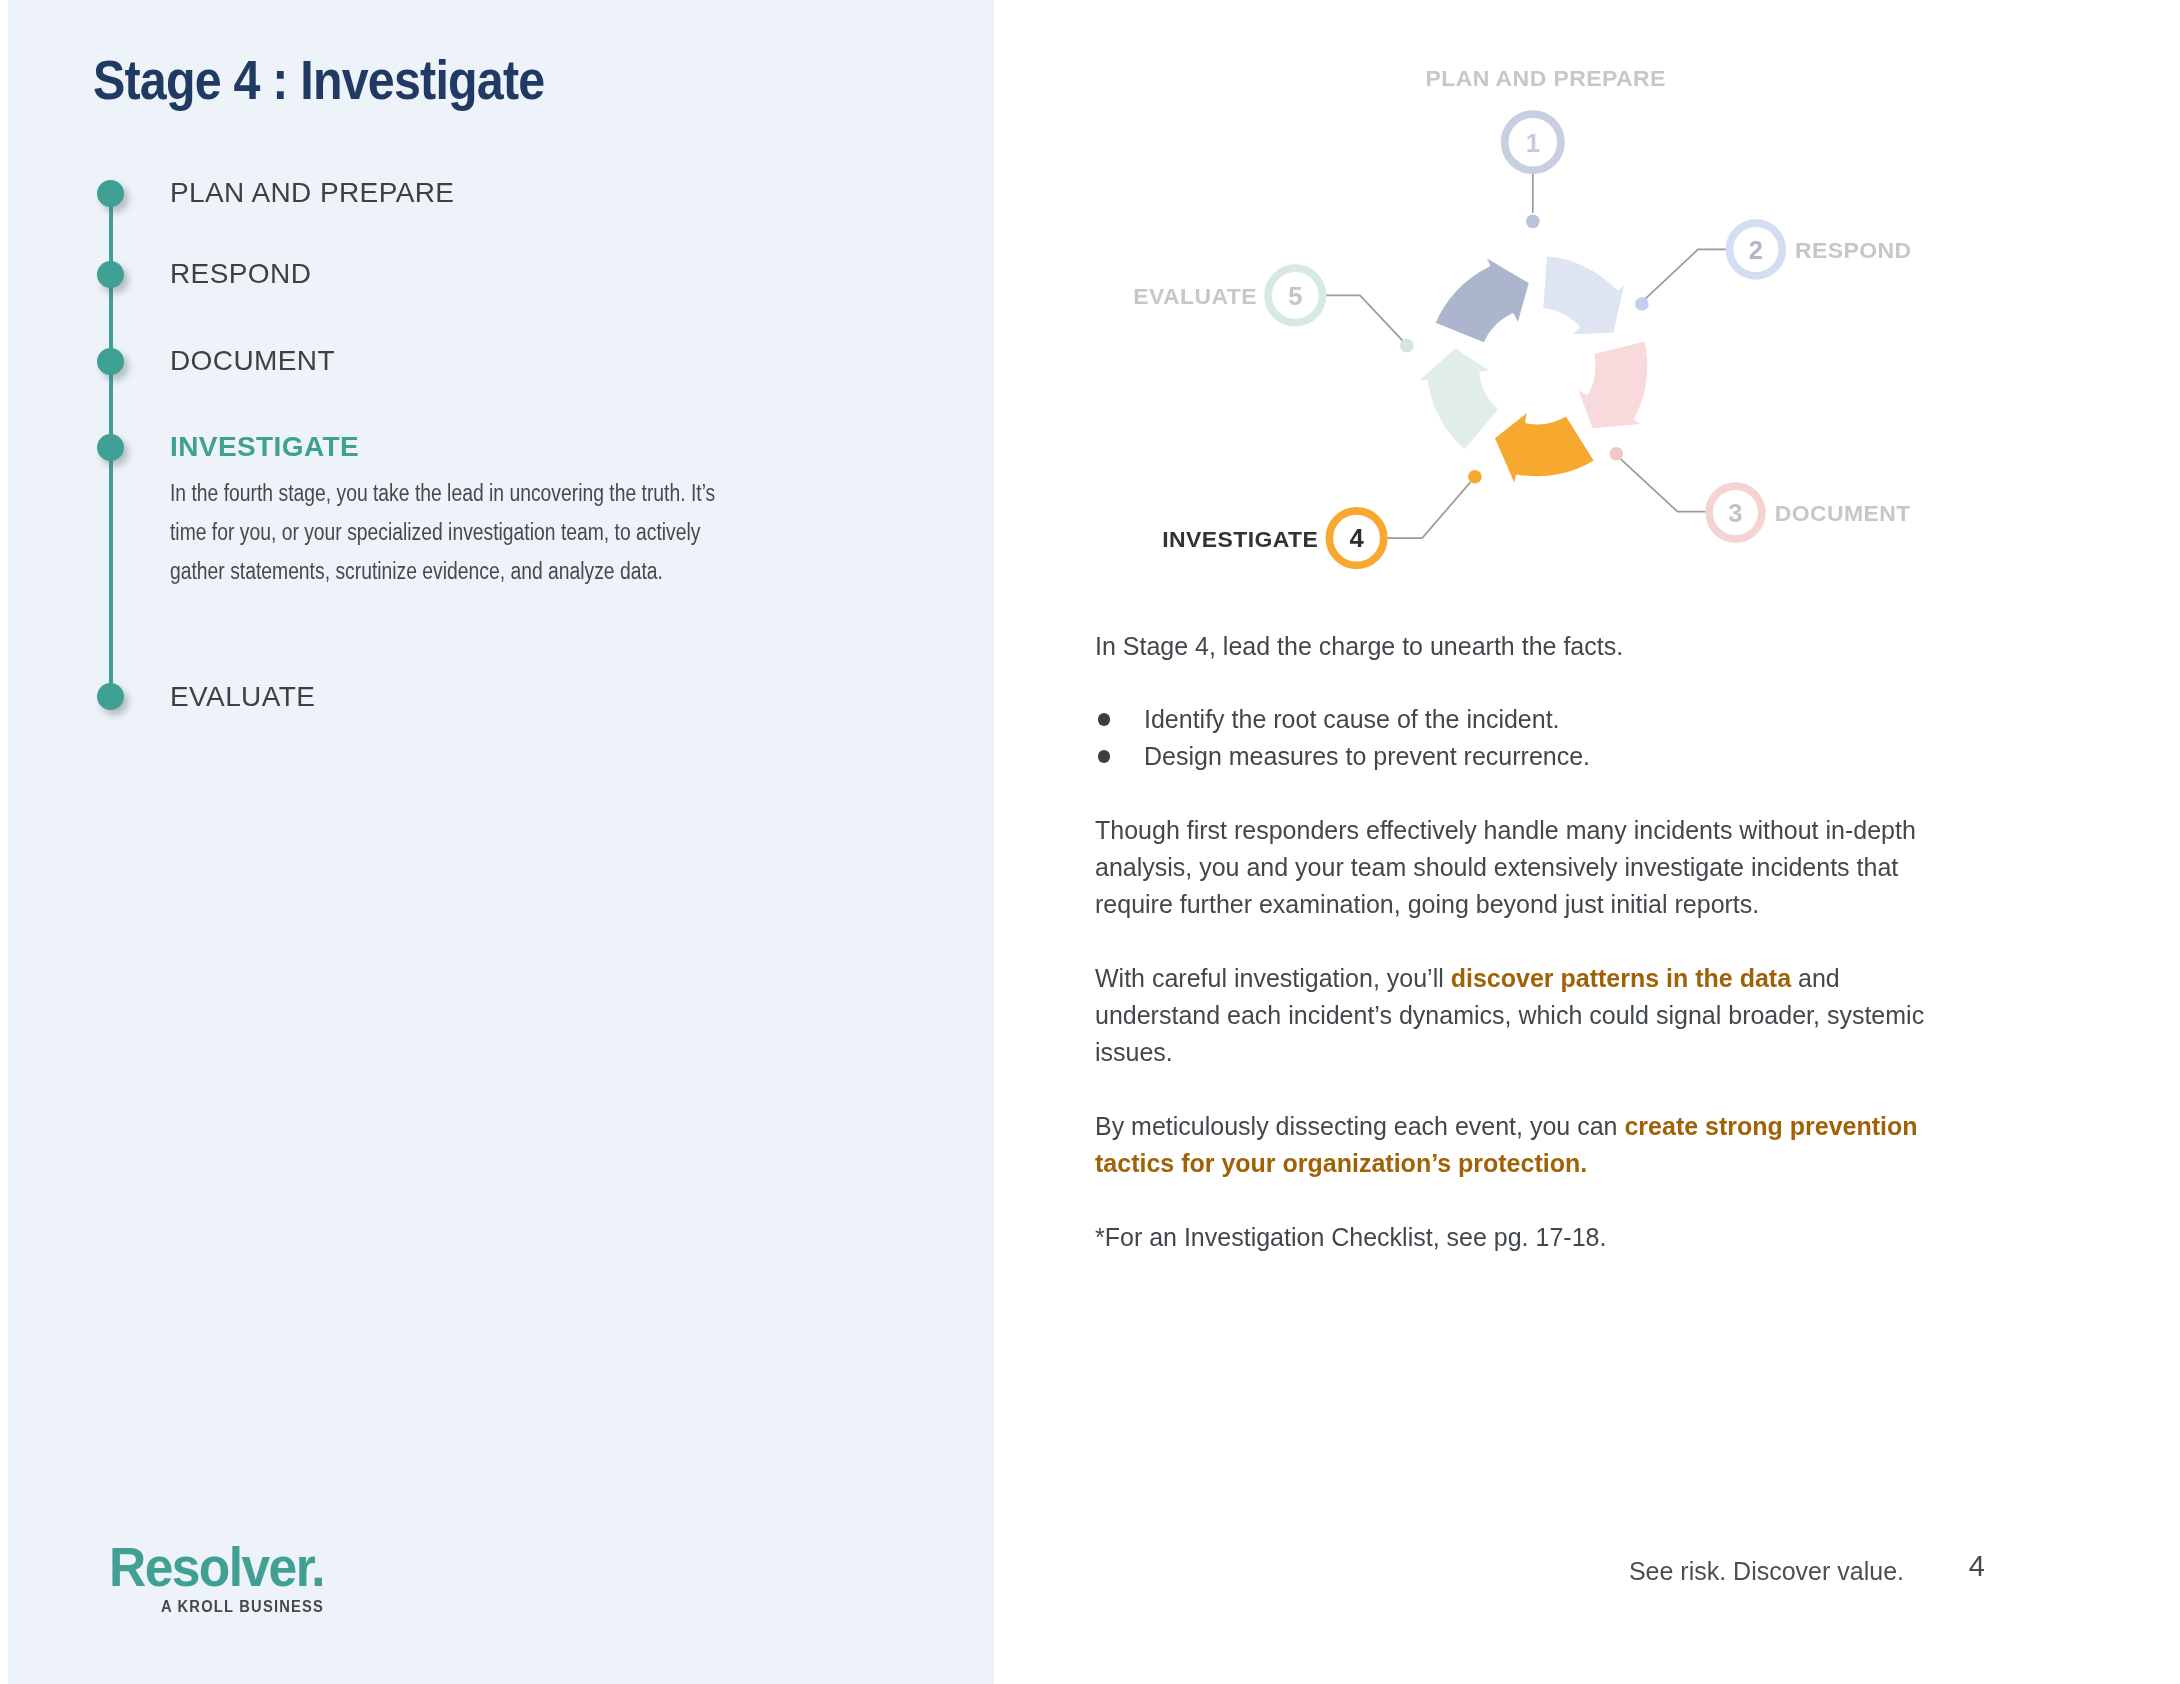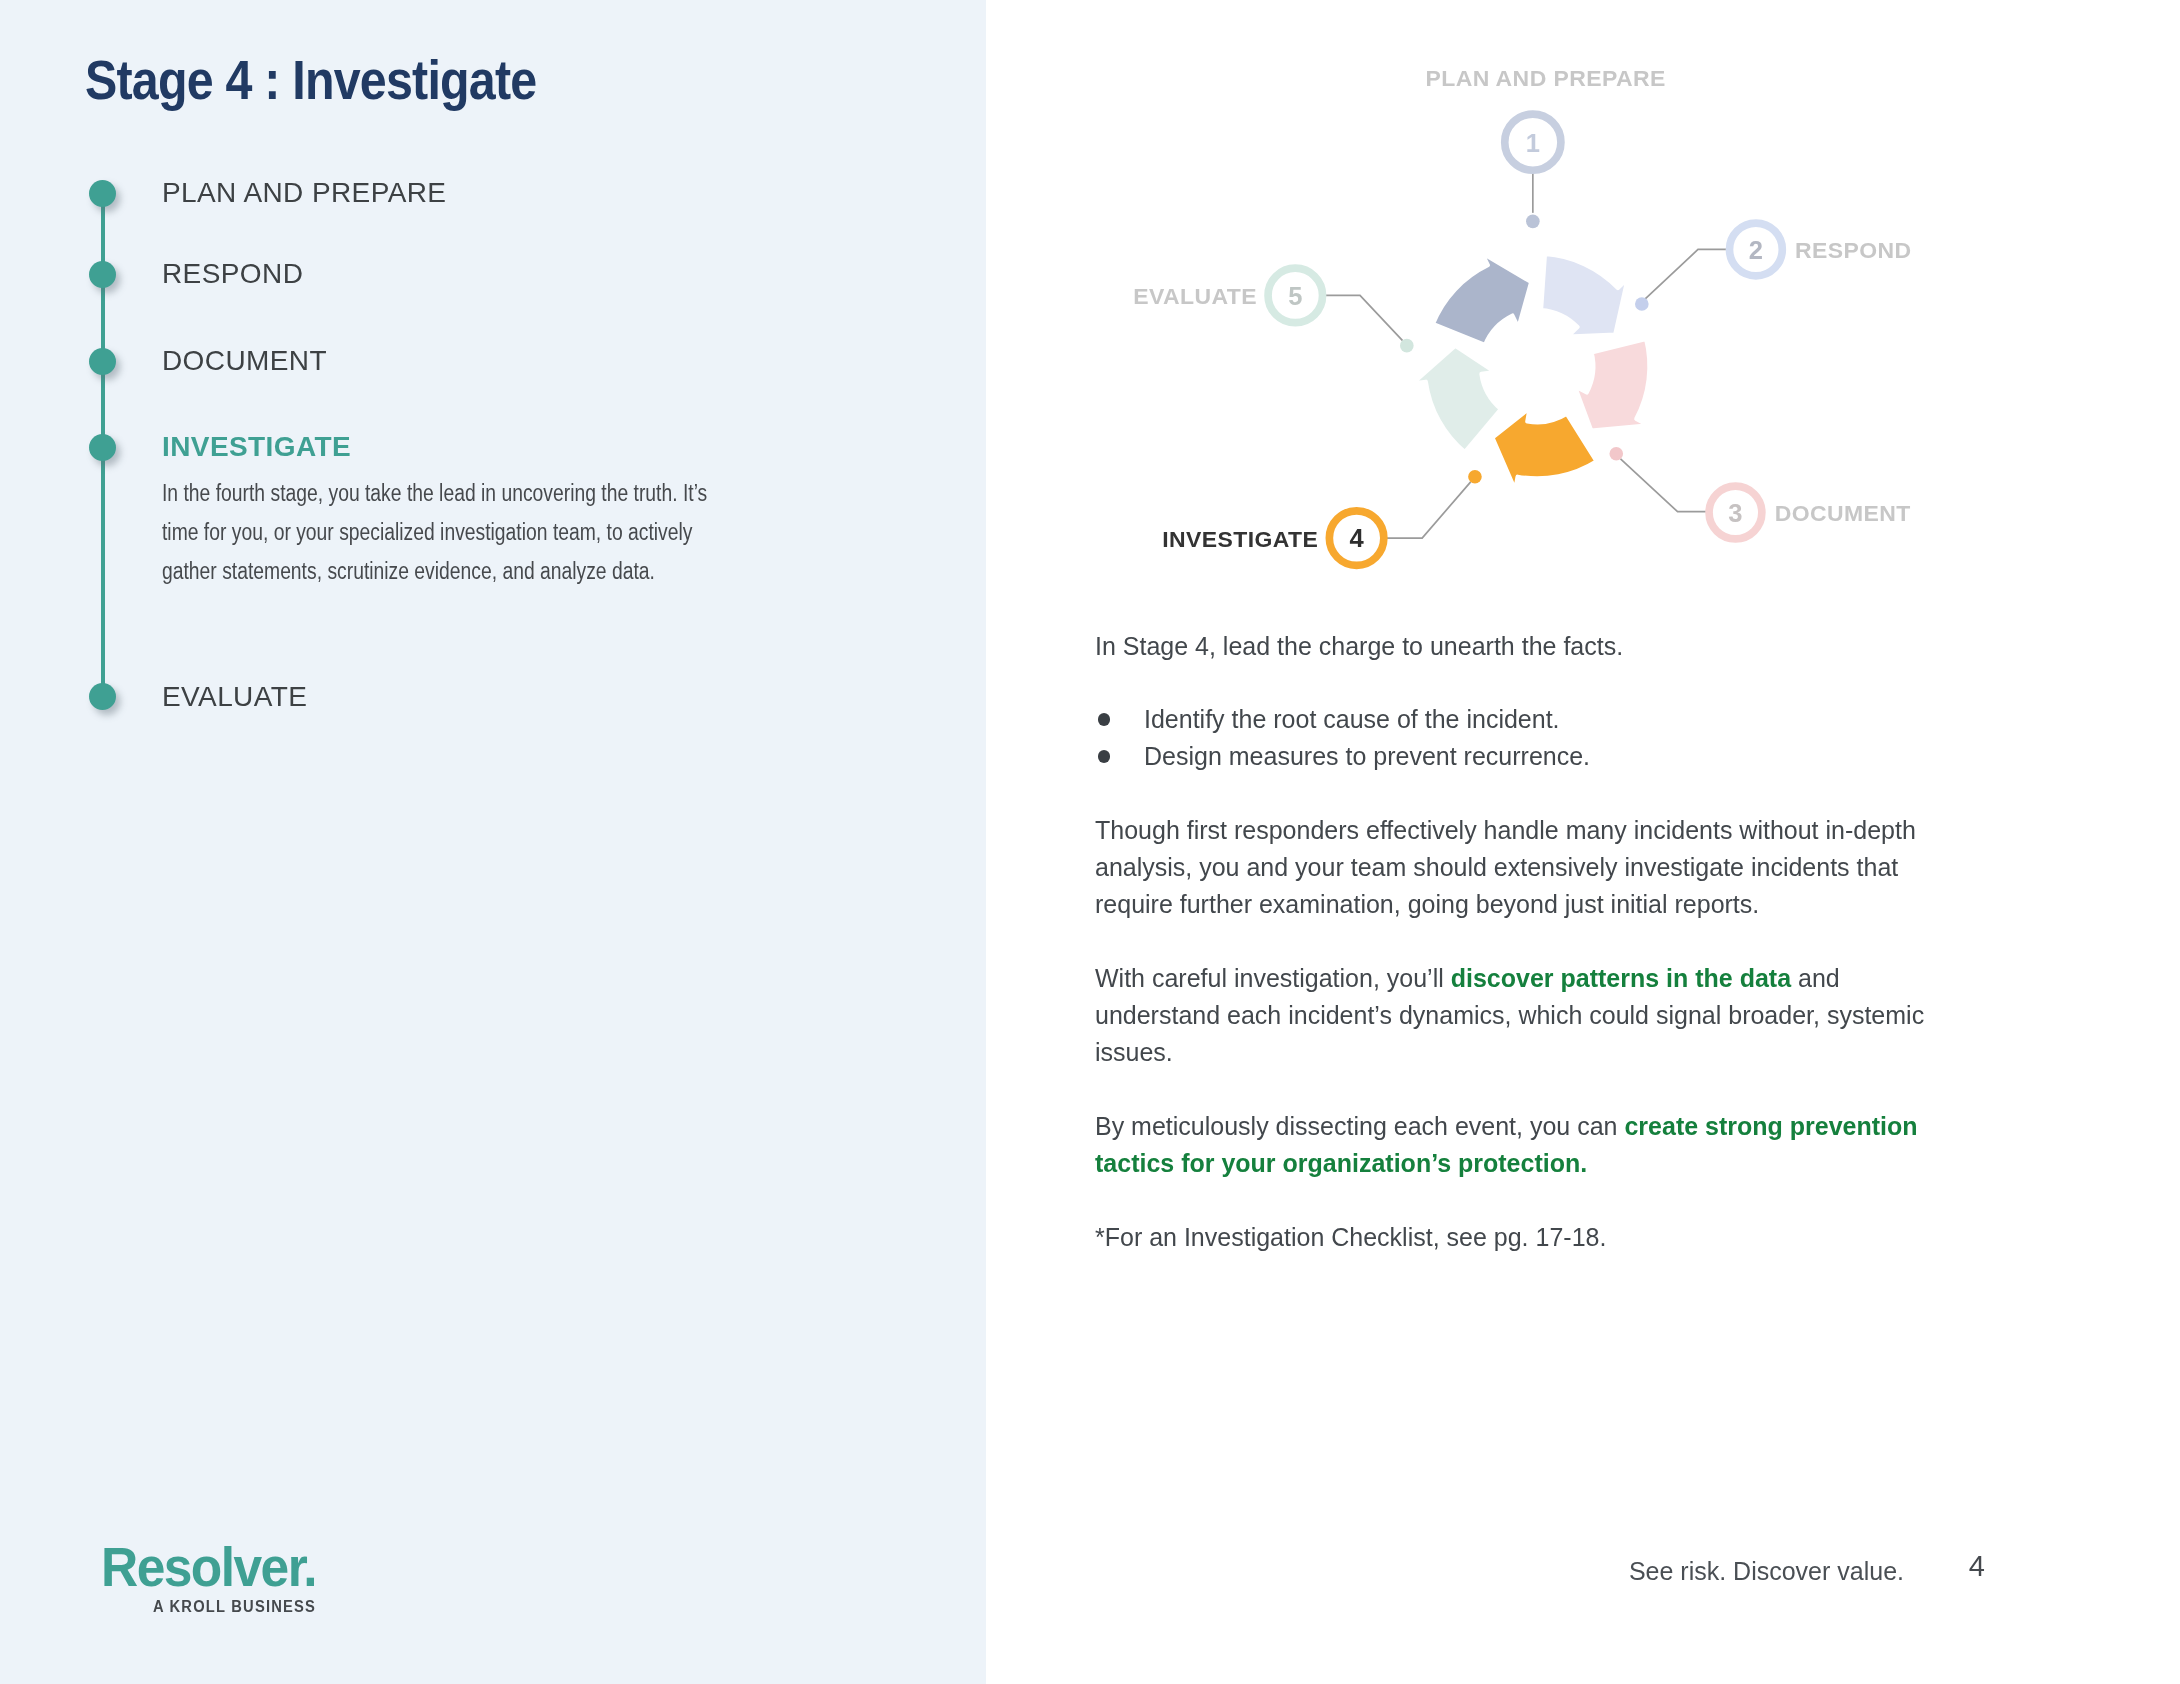--- a/index.html
+++ b/index.html
@@ -4,21 +4,21 @@
 <style>
   html,body{margin:0;padding:0;}
   body{
     width:2181px;height:1685px;position:relative;overflow:hidden;
     background:#ffffff;
     font-family:"Liberation Sans", sans-serif;
     -webkit-font-smoothing:antialiased;
   }
   
   .left-panel{
-    position:absolute;left:0;top:0;width:986px;height:1685px;
+    position:absolute;left:8px;top:0;width:986px;height:1685px;
     background:var(--panel-bg,#edf3f9);
   }
   .page-title{
     position:absolute;left:85px;top:48px;margin:0;
     font-size:55px;font-weight:bold;color:var(--navy,#213a63);
     letter-spacing:-0.9px;white-space:nowrap;
     transform:scaleX(0.88);transform-origin:left top;
   }
   .timeline{position:absolute;left:0;top:0;width:986px;height:1685px;}
   .tl-line{
@@ -58,21 +58,21 @@
   .diagram{position:absolute;left:1090px;top:0;width:1090px;height:613px;}
   .diagram svg{display:block;}
   .diagram text{font-family:"Liberation Sans", sans-serif;font-weight:bold;}
   
   .content{
     position:absolute;left:1095px;top:628px;width:860px;
     font-size:25px;line-height:37px;color:var(--body,#42474c);
   }
   .content p{margin:0 0 36px 0;}
   .content p.para{margin-bottom:37px;}
-  .content strong{color:#15803d;}
+  .content strong{color:#a16207;}
   .objectives{list-style:none;margin:0 0 37px 0;padding:0;}
   .objectives li{position:relative;padding-left:49px;line-height:37px;}
   .objectives li::before{
     content:"";position:absolute;left:2.6px;top:12px;width:12.8px;height:12.8px;
     border-radius:50%;background:#3a3f44;
   }
   .note{margin:0;}
   
   .tagline{
     position:absolute;right:277px;top:1557px;font-size:25px;

